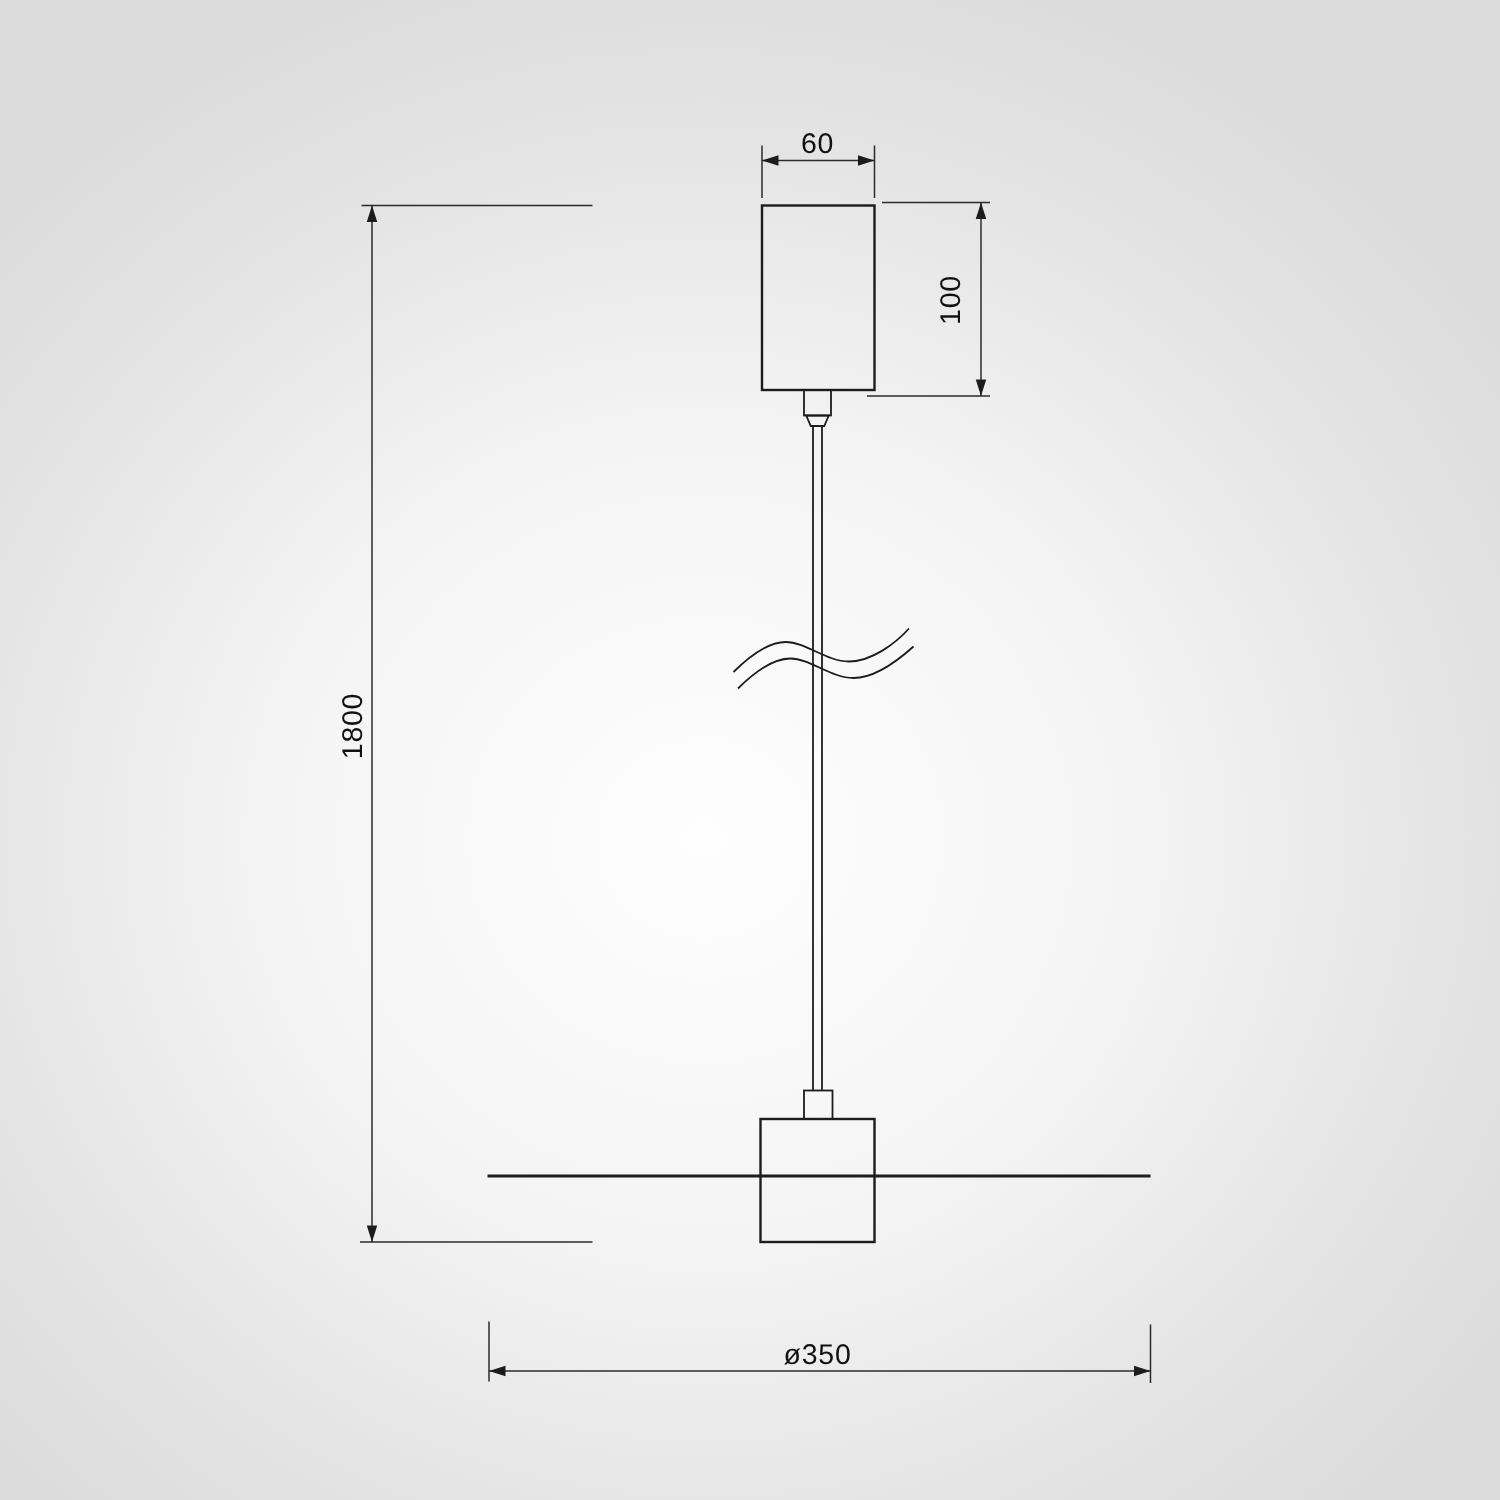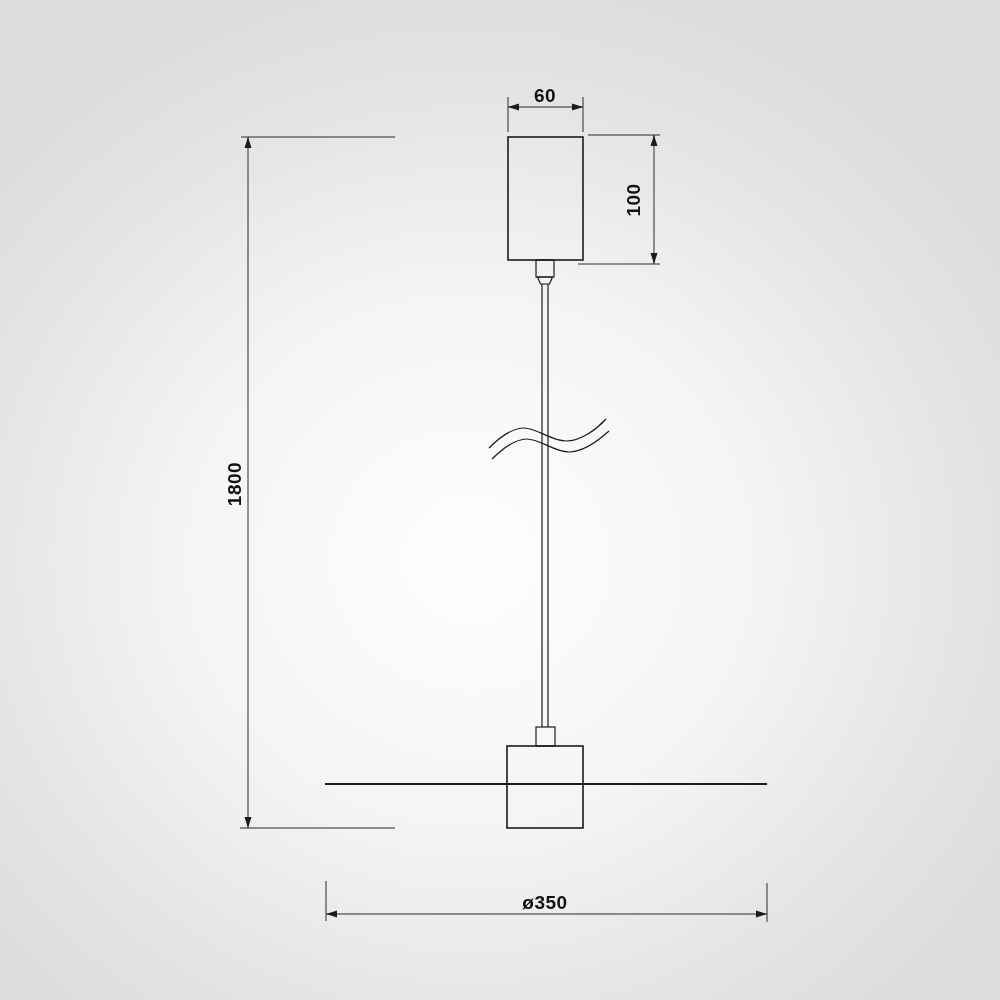--- a/index.html
+++ b/index.html
@@ -10,21 +10,20 @@
     font-family: "Liberation Sans", "DejaVu Sans", sans-serif;
   }
   .canvas {
     position: relative;
     width: 1000px;
     height: 1000px;
     overflow: hidden;
     background:
       radial-gradient(ellipse 640px 600px at 47% 56%,
         #fefefe 0%, #f4f4f5 45%, #e4e4e5 78%, #dcdcdd 100%);
-    font-weight: bold;
   }
   svg.drawing {
     position: absolute;
     left: 0;
     top: 0;
   }
   .obj-line {
     fill: none;
     stroke: #1c1c1c;
     stroke-width: 1.6;

